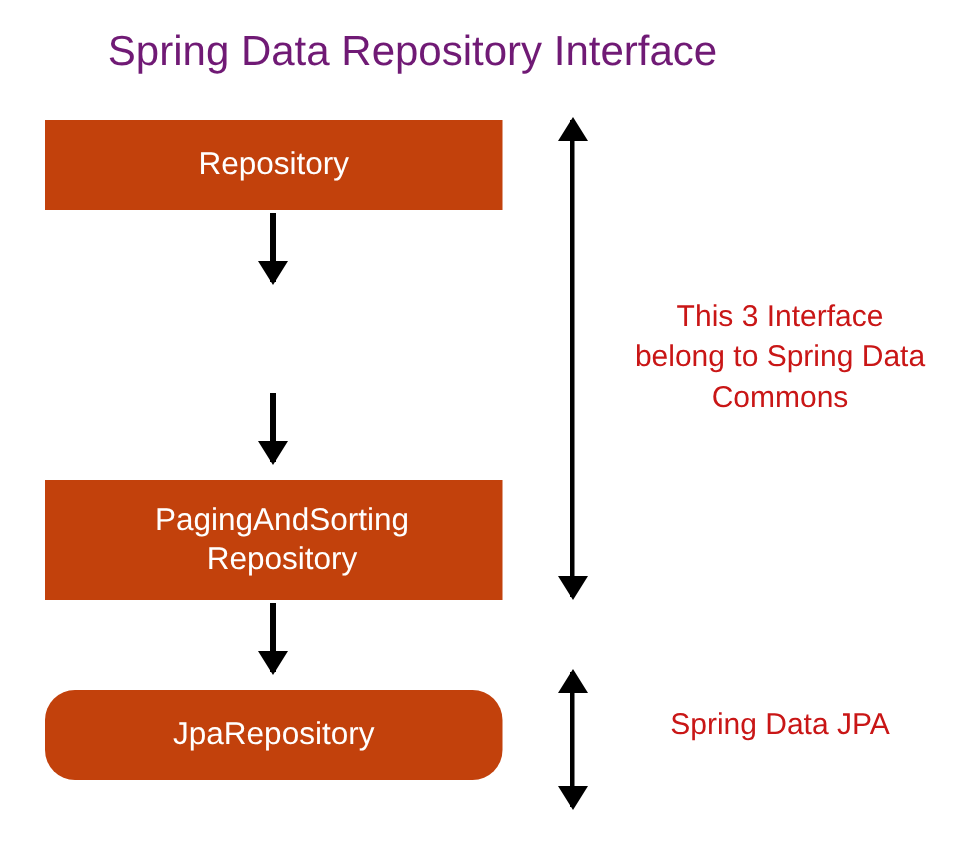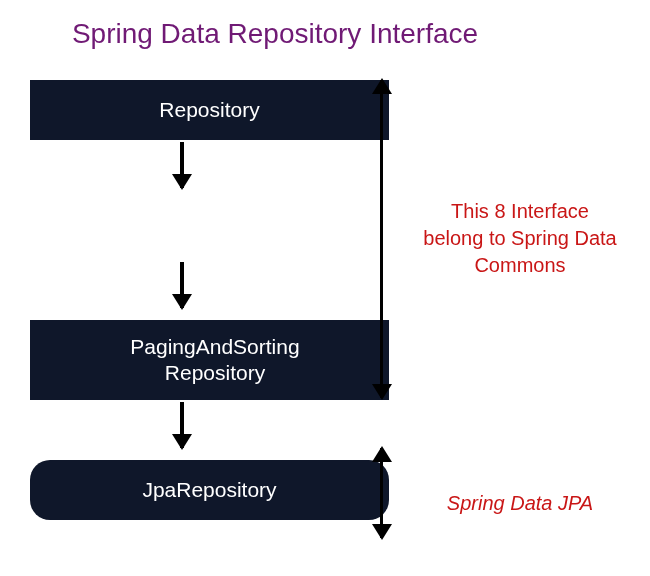--- a/index.html
+++ b/index.html
@@ -18,23 +18,23 @@
       color: #701a75;
       width: 550px;
     }
     .diagram {
       position: relative;
       width: 650px;
       height: 520px;
     }
     .box {
       position: absolute;
-      width: 359px;
+      width: 305px;
       height: 60px;
-      background: #0f172a;
+      background: #c2410c;
       color: #fff;
       display: flex;
       align-items: center;
       justify-content: center;
       font-size: 21px;
       font-weight: 400;
       text-align: center;
       line-height: 1.25;
       left: 30px;
     }
@@ -118,21 +118,21 @@
   <div class="flow-arrow" style="top:352px; height:46px;"></div>
 
   <div class="box" style="top:410px;border-radius:20px;">
     <span>JpaRepository</span>
   </div>
 
   <div class="bracket-line" style="top:30px; height:318px;">
     <div class="bracket-cap-top"></div>
     <div class="bracket-cap-bottom"></div>
   </div>
-  <div class="annotation" style="top:148px;">This 8 Interface belong to Spring Data Commons</div>
+  <div class="annotation" style="top:148px;">This 3 Interface belong to Spring Data Commons</div>
 
   <div class="bracket-line" style="top:398px; height:90px;">
     <div class="bracket-cap-top"></div>
     <div class="bracket-cap-bottom"></div>
   </div>
-  <div class="annotation" style="top:440px;font-style:italic;">Spring Data JPA</div>
+  <div class="annotation" style="top:420px;">Spring Data JPA</div>
 
 </div>
 
 </body></html>

